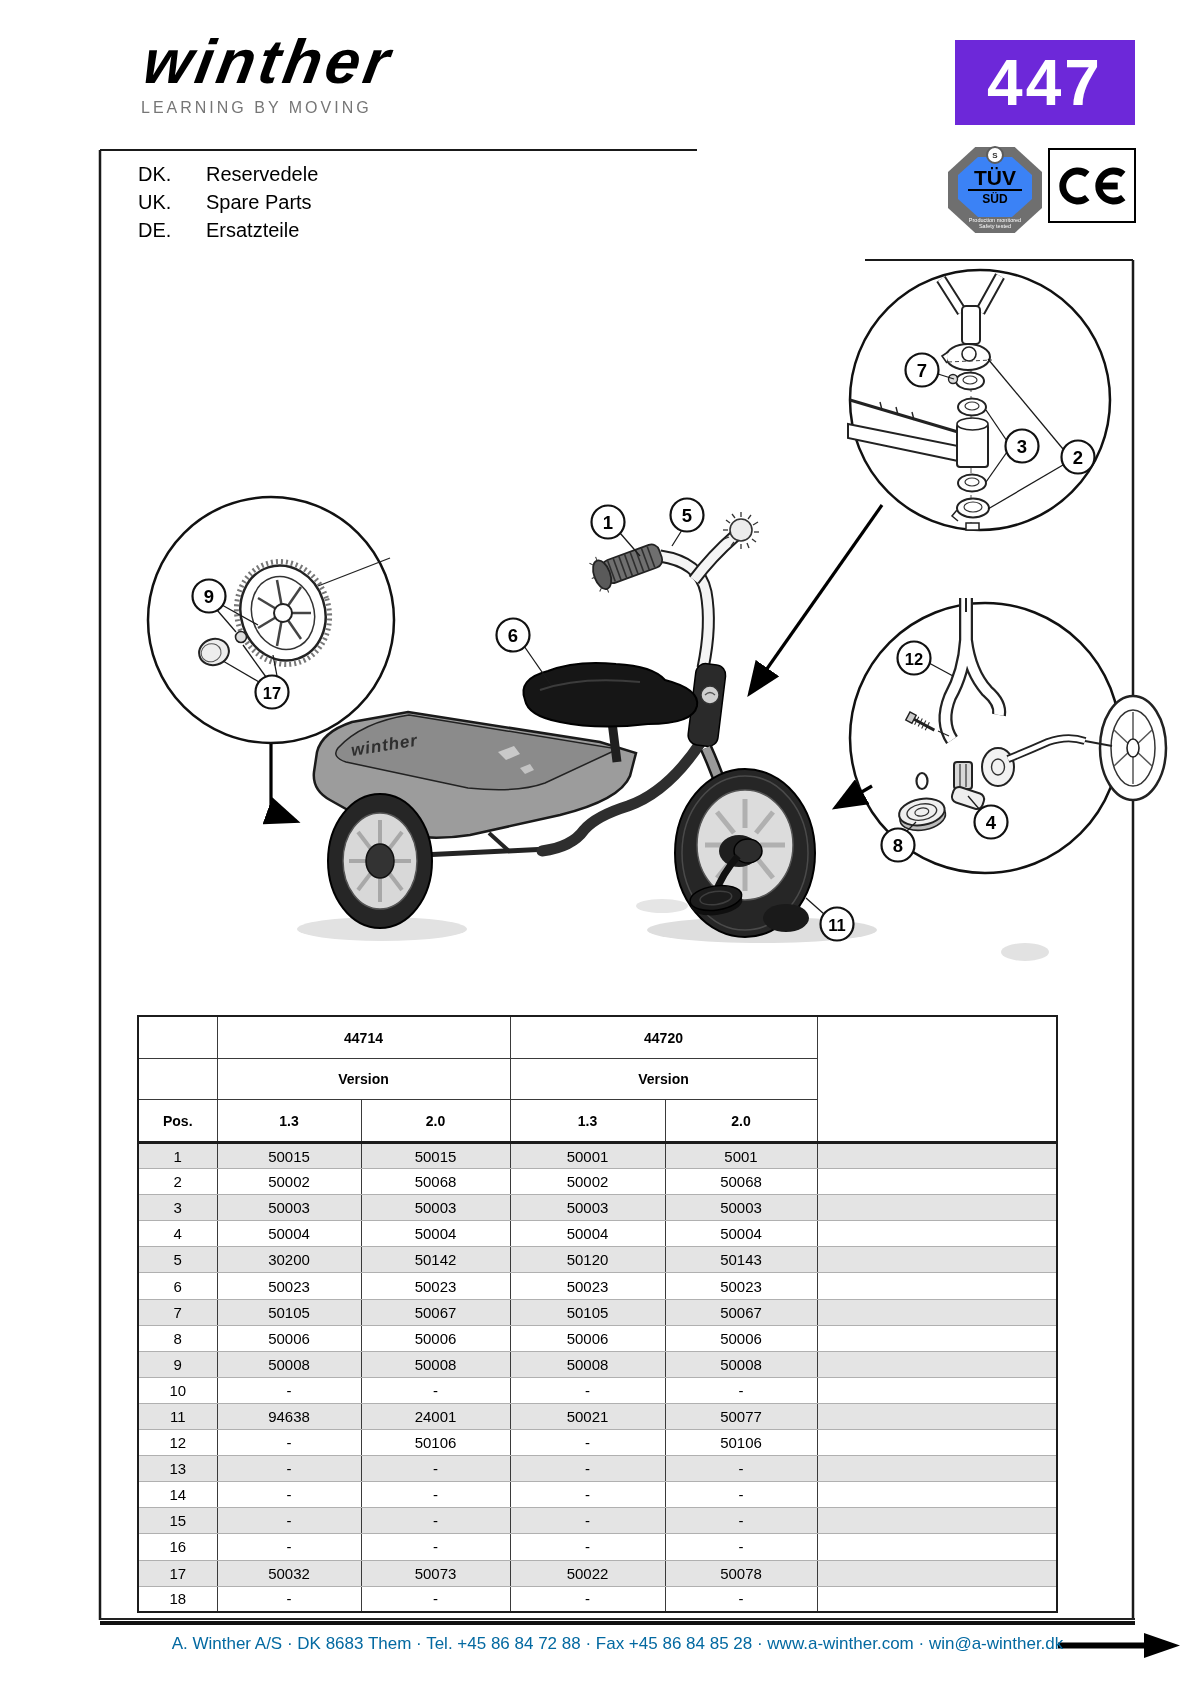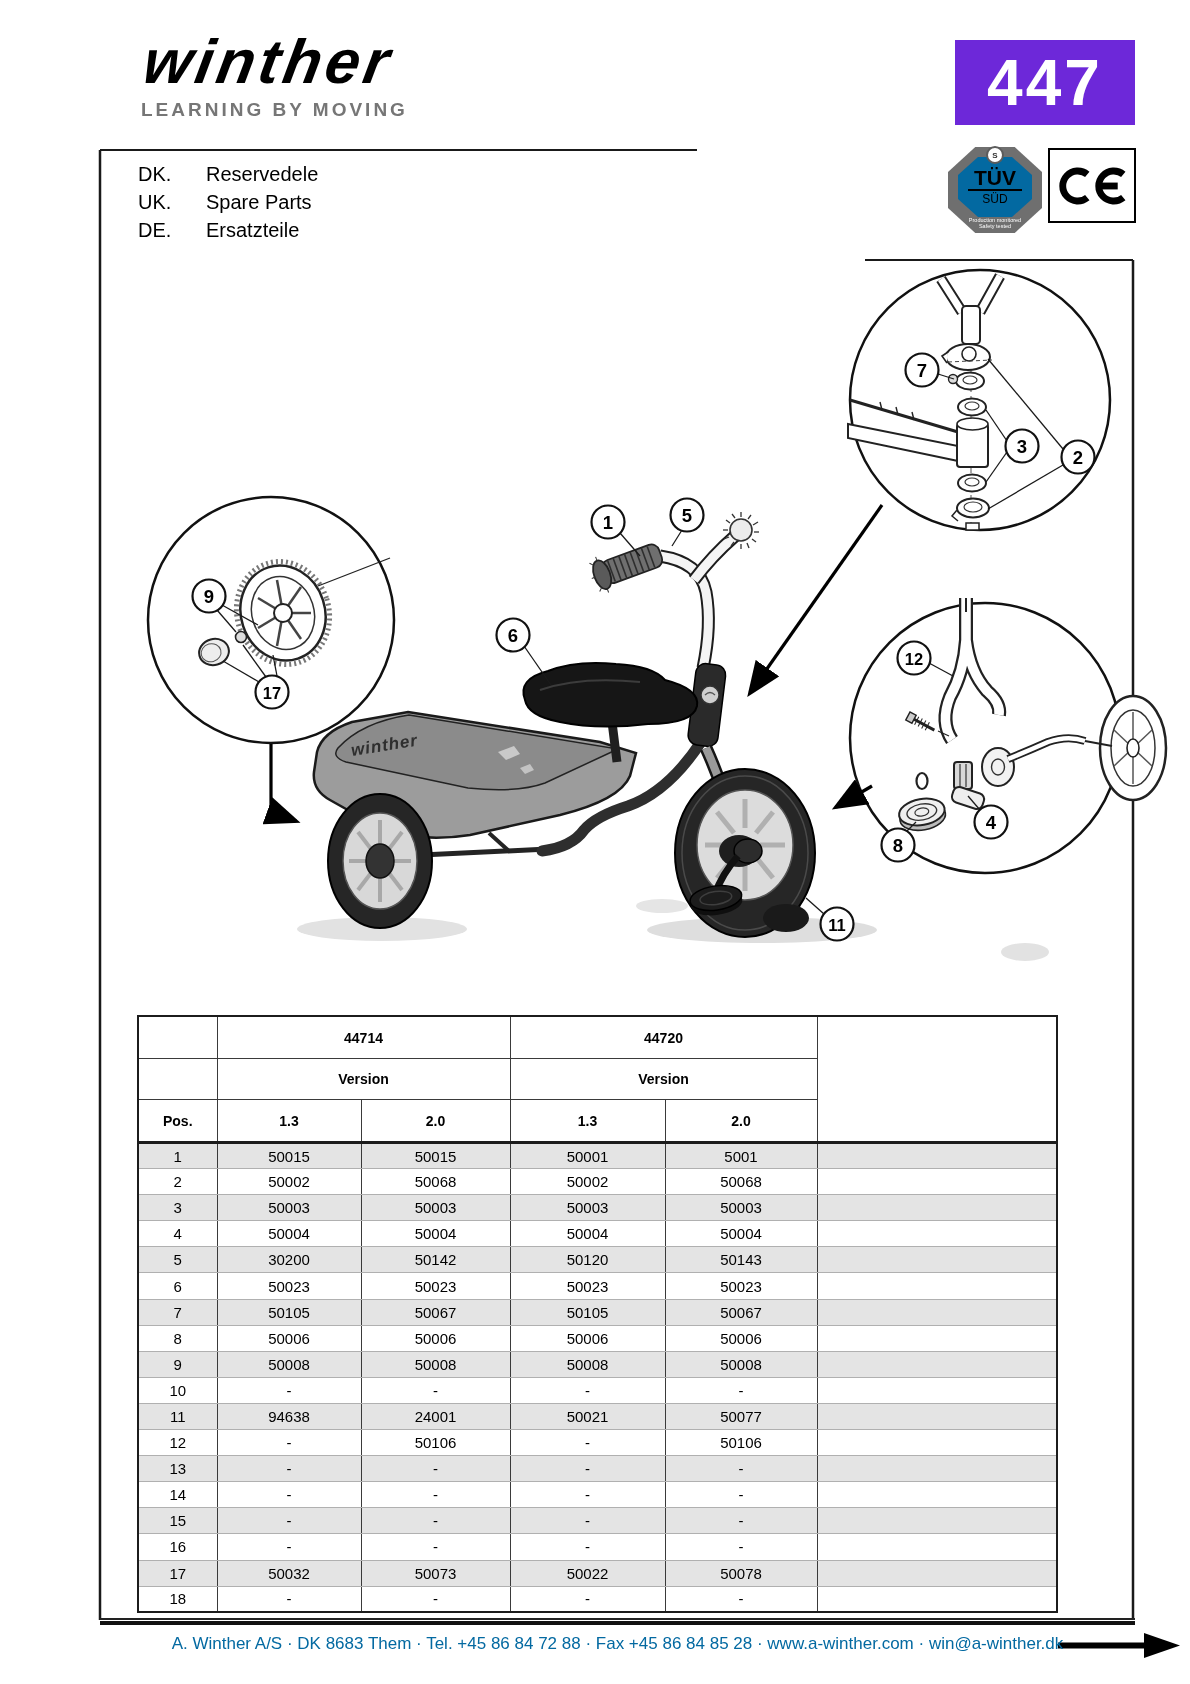--- a/index.html
+++ b/index.html
@@ -3,42 +3,42 @@
 <meta charset="utf-8">
 <style>
   html,body{margin:0;padding:0;background:#fff;}
   body{width:1190px;height:1684px;position:relative;overflow:hidden;
        font-family:"Liberation Sans","DejaVu Sans",sans-serif;color:#000;}
   .abs{position:absolute;}
 
   
   .logo-text{left:138px;top:26px;font-size:62px;font-weight:bold;font-style:italic;
              letter-spacing:4px;transform:skewX(-10deg);transform-origin:left bottom;}
-  .tagline{left:141px;top:99px;font-size:19px;font-weight:bold;color:#767676;letter-spacing:3px;}
+  .tagline{left:141px;top:99px;font-size:16px;font-weight:normal;color:#767676;letter-spacing:3px;}
 
   
   .sheet-no{left:955px;top:40px;width:180px;height:85px;background:#6d28d9;color:#fff;
             display:flex;align-items:center;justify-content:center;
             font-size:64px;font-weight:bold;letter-spacing:3px;}
 
   
   .langs{left:138px;top:160px;font-size:20px;line-height:28px;}
   .lang-row{display:flex;align-items:center;}
   .lang-code{width:68px;}
 
   
   .tuv{left:948px;top:147px;width:94px;height:86px;}
   .oct{position:absolute;inset:0;background:#6f6f6f;
        clip-path:polygon(29% 0,71% 0,100% 29%,100% 71%,71% 100%,29% 100%,0 71%,0 29%);}
-  .oct-in{position:absolute;left:10px;right:10px;top:10px;bottom:16px;background:#0369a1;
+  .oct-in{position:absolute;left:10px;right:10px;top:10px;bottom:16px;background:#3b82f6;
        clip-path:polygon(27% 0,73% 0,100% 30%,100% 70%,73% 100%,27% 100%,0 70%,0 30%);
        display:flex;flex-direction:column;align-items:center;justify-content:center;}
   .tuv-name{font-size:21px;font-weight:bold;letter-spacing:0;line-height:20px;
             border-bottom:2px solid #000;padding:0 6px 1px 6px;}
-  .tuv-region{font-size:12px;font-weight:normal;line-height:14px;margin-top:1px;}
+  .tuv-region{font-size:12px;font-weight:bold;line-height:14px;margin-top:1px;}
   .tuv-sub{position:absolute;left:0;right:0;bottom:4px;text-align:center;color:#fff;
            font-size:5.5px;line-height:6px;white-space:pre-line;}
   .tuv-s{position:absolute;left:50%;top:-1px;transform:translateX(-50%);width:14px;height:14px;
          background:#fff;border:2px solid #5c5c5c;border-radius:50%;
          display:flex;align-items:center;justify-content:center;font-size:8px;font-weight:bold;color:#333;}
 
   
   .ce-box{left:1048px;top:148px;width:84px;height:71px;border:2.5px solid #000;
           display:flex;align-items:center;justify-content:center;background:#fff;}
 

